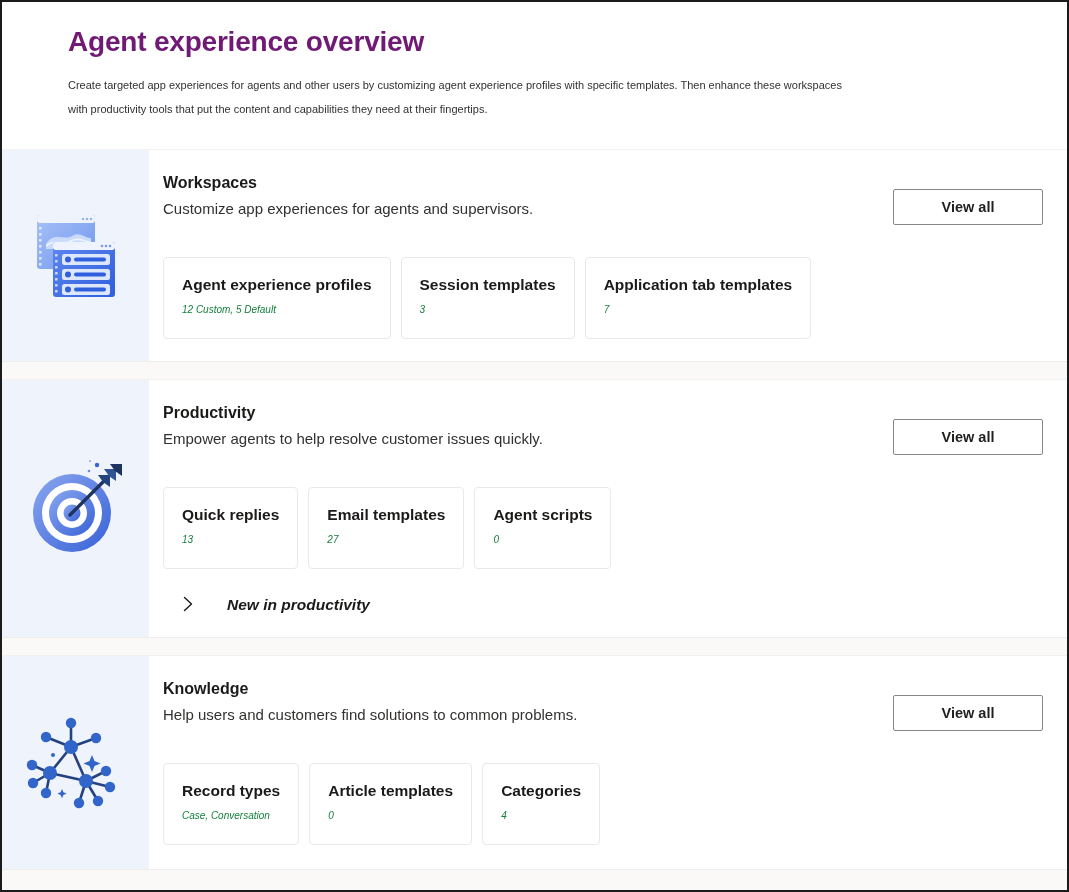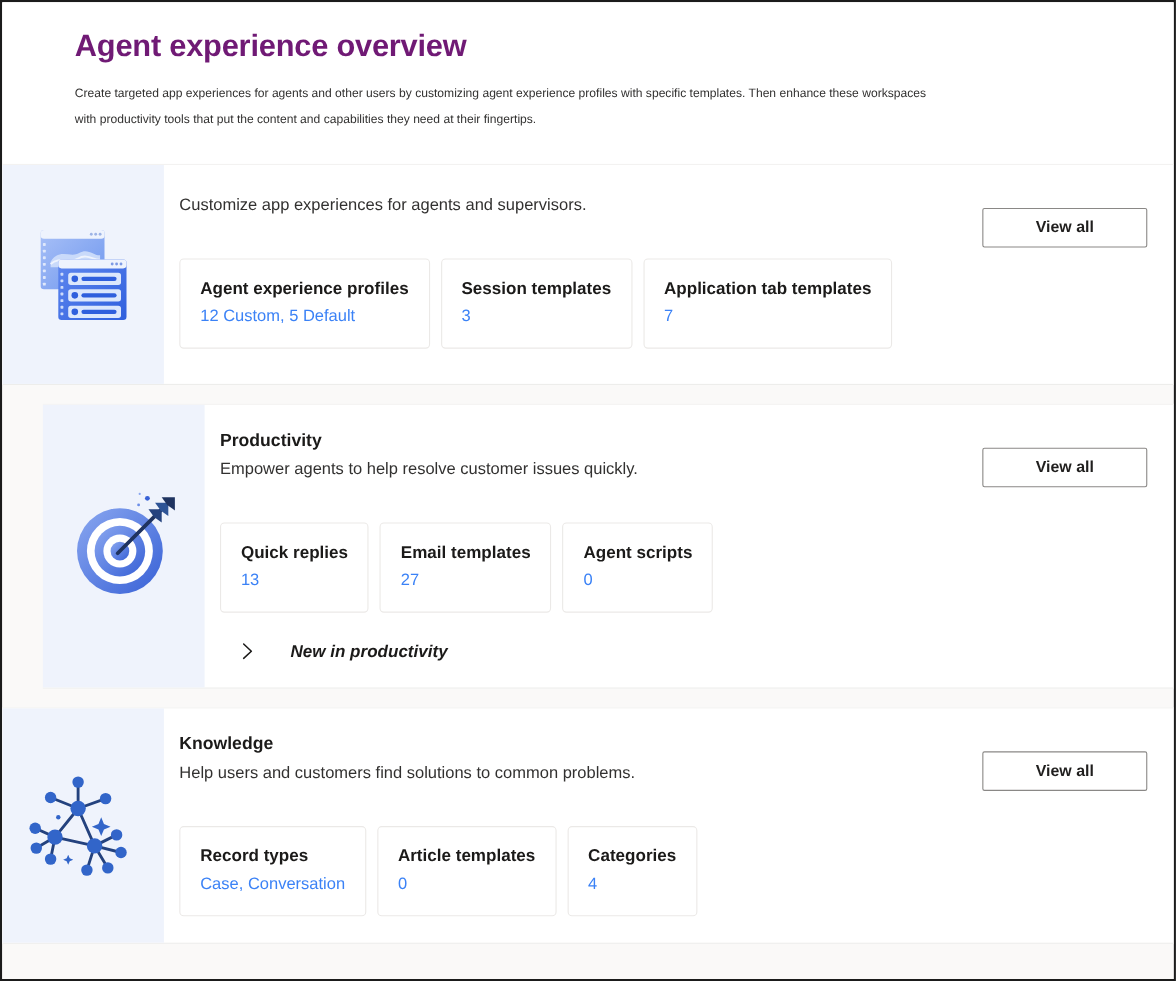--- a/index.html
+++ b/index.html
@@ -137,24 +137,25 @@
   .tile-label {
     font-size: 15.5px;
     font-weight: 600;
     color: #1b1a19;
     line-height: 22px;
     white-space: nowrap;
   }
 
   .tile-value {
     margin-top: 3px;
-    font-size: 15px;
-    color: #3b82f6;
+    font-size: 10px;
+    color: #15803d;
     line-height: 21px;
     white-space: nowrap;
+    font-style: italic;
   }
 
   
   .expander {
     display: flex;
     gap: 30px;
     margin-top: 26px;
     margin-left: 16px;
     cursor: pointer;
     width: fit-content;
@@ -169,21 +170,21 @@
 
   .expander-label {
     font-size: 15.5px;
     font-weight: 600;
     color: #1b1a19;
     line-height: 20px;
   }
 
   
   .section-workspaces  { min-height: 201px; }
-  .section-productivity{ min-height: 259px; margin-left: 37px; }
+  .section-productivity{ min-height: 259px; }
   .section-knowledge   { min-height: 215px; }
 </style>
 </head>
 <body>
 
 <div class="page">
 
   <div class="header">
     <div class="page-title">Agent experience overview</div>
     <div class="page-subtitle">Create targeted app experiences for agents and other users by customizing agent experience profiles with specific templates. Then enhance these workspaces with productivity tools that put the content and capabilities they need at their fingertips.</div>
@@ -244,20 +245,21 @@
             <rect x="46" y="64.5" width="32" height="4" rx="2" fill="#2f5fdd"></rect>
             <rect x="34" y="76" width="48" height="11" rx="2.5" fill="#dce7fc"></rect>
             <circle cx="40" cy="81.5" r="3" fill="#2f5fdd"></circle>
             <rect x="46" y="79.5" width="32" height="4" rx="2" fill="#2f5fdd"></rect>
           </g>
         </svg>
       </span>
     </div>
     <div class="section-body">
       <div class="section-main">
+        <div class="section-heading">Workspaces</div>
         <div class="section-desc">Customize app experiences for agents and supervisors.</div>
         <div class="tiles">
           <div class="tile">
             <span class="tile-label">Agent experience profiles</span>
             <span class="tile-value">12 Custom, 5 Default</span>
           </div>
           <div class="tile">
             <span class="tile-label">Session templates</span>
             <span class="tile-value">3</span>
           </div>

